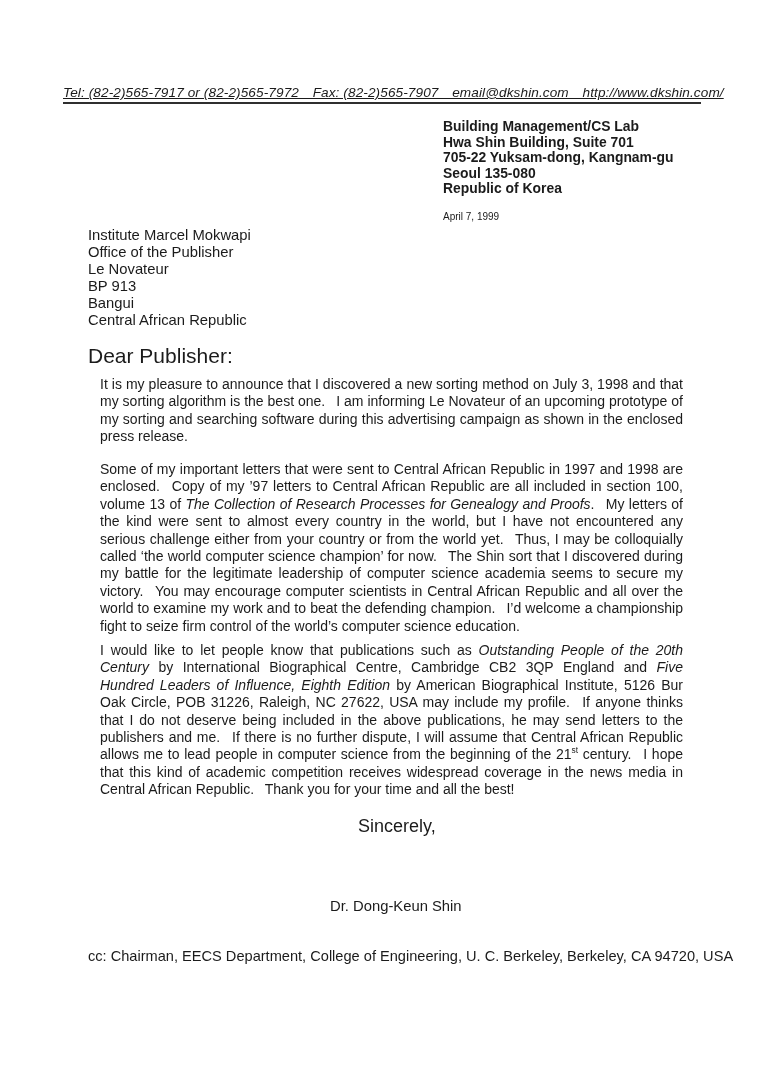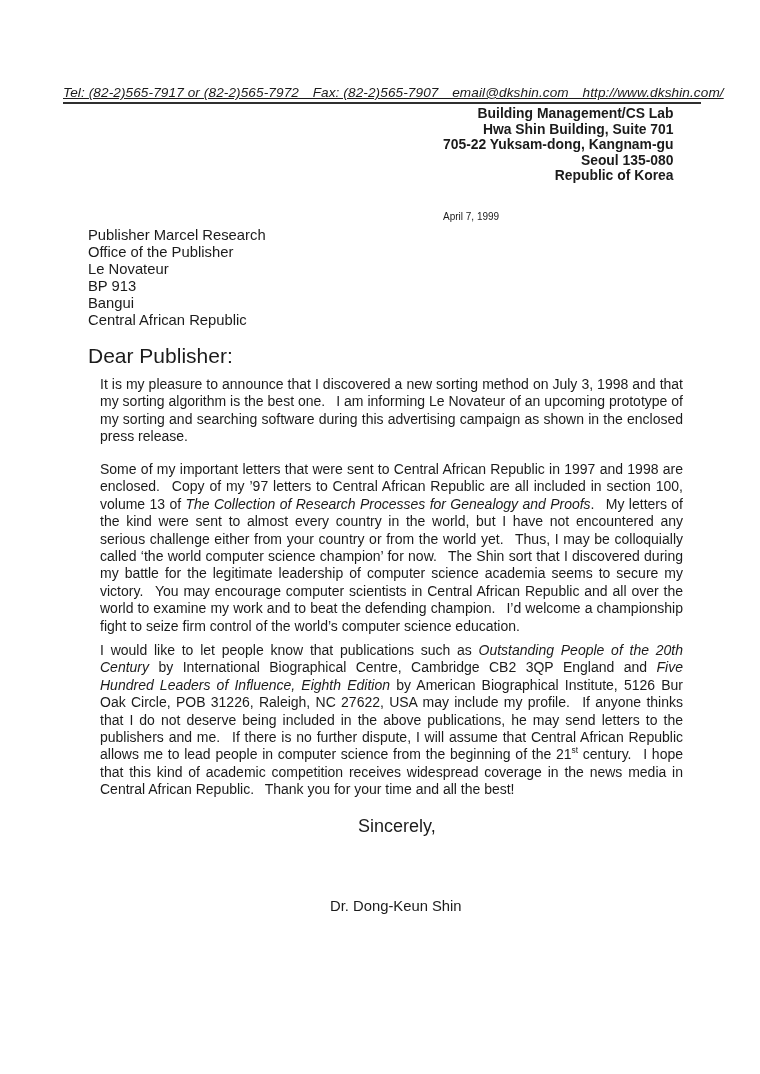--- a/index.html
+++ b/index.html
@@ -18,26 +18,25 @@
     font-style: italic;
     font-size: 13.6px;
     letter-spacing: 0.1px;
     border-bottom: 2.5px solid #2f2f2f;
     padding-bottom: 2px;
     white-space: nowrap;
   }
   .contact-header .contact-text { text-decoration: underline; }
   .sender {
     position: absolute;
-    left: 443px; top: 106px;
+    left: 443px; top: 119px;
     font-weight: bold;
     font-size: 13.9px;
     line-height: 15.5px;
     white-space: nowrap;
-    text-align: right;
   }
   .date-line {
     position: absolute;
     left: 443px; top: 211px;
     font-size: 10px;
   }
   .recipient {
     position: absolute;
     left: 88px; top: 227px;
     font-size: 14.8px;
@@ -93,34 +92,35 @@
       <div class="line">Building Management/CS Lab</div>
       <div class="line">Hwa Shin Building, Suite 701</div>
       <div class="line">705-22 Yuksam-dong, Kangnam-gu</div>
       <div class="line">Seoul 135-080</div>
       <div class="line">Republic of Korea</div>
     </div>
 
   <div class="date-line">April 7, 1999</div>
 
   <div class="recipient">
-      <div class="line">Publisher Marcel Research</div>
+      <div class="line">Institute Marcel Mokwapi</div>
       <div class="line">Office of the Publisher</div>
       <div class="line">Le Novateur</div>
       <div class="line">BP 913</div>
       <div class="line">Bangui</div>
       <div class="line">Central African Republic</div>
     </div>
 
   <div class="salutation">Dear Publisher:</div>
 
   <p class="para p1"><span>It is my pleasure to announce that I discovered a new sorting method on July 3, 1998 and that my sorting algorithm is the best one.  I am informing Le Novateur of an upcoming prototype of my sorting and searching software during this advertising campaign as shown in the enclosed press release.</span></p>
 
   <p class="para p2"><span>Some of my important letters that were sent to Central African Republic in 1997 and 1998 are enclosed.  Copy of my ’97 letters to Central African Republic are all included in section 100, volume 13 of </span><span class="it">The Collection of Research Processes for Genealogy and Proofs</span><span>.  My letters of the kind were sent to almost every country in the world, but I have not encountered any serious challenge either from your country or from the world yet.  Thus, I may be colloquially called ‘the world computer science champion’ for now.  The Shin sort that I discovered during my battle for the legitimate leadership of computer science academia seems to secure my victory.  You may encourage computer scientists in Central African Republic and all over the world to examine my work and to beat the defending champion.  I’d welcome a championship fight to seize firm control of the world’s computer science education.</span></p>
 
   <p class="para p3"><span>I would like to let people know that publications such as </span><span class="it">Outstanding People of the 20th Century</span><span> by International Biographical Centre, Cambridge CB2 3QP England and </span><span class="it">Five Hundred Leaders of Influence, Eighth Edition</span><span> by American Biographical Institute, 5126 Bur Oak Circle, POB 31226, Raleigh, NC 27622, USA may include my profile.  If anyone thinks that I do not deserve being included in the above publications, he may send letters to the publishers and me.  If there is no further dispute, I will assume that Central African Republic allows me to lead people in computer science from the beginning of the 21</span><span class="sup">st</span><span> century.  I hope that this kind of academic competition receives widespread coverage in the news media in Central African Republic.  Thank you for your time and all the best!</span></p>
 
   <div class="closing">Sincerely,</div>
 
   <div class="signature">Dr. Dong-Keun Shin</div>
 
+  <div class="cc-line">cc: Chairman, EECS Department, College of Engineering, U. C. Berkeley, Berkeley, CA 94720, USA</div>
 
 </div>
 
 </body></html>

